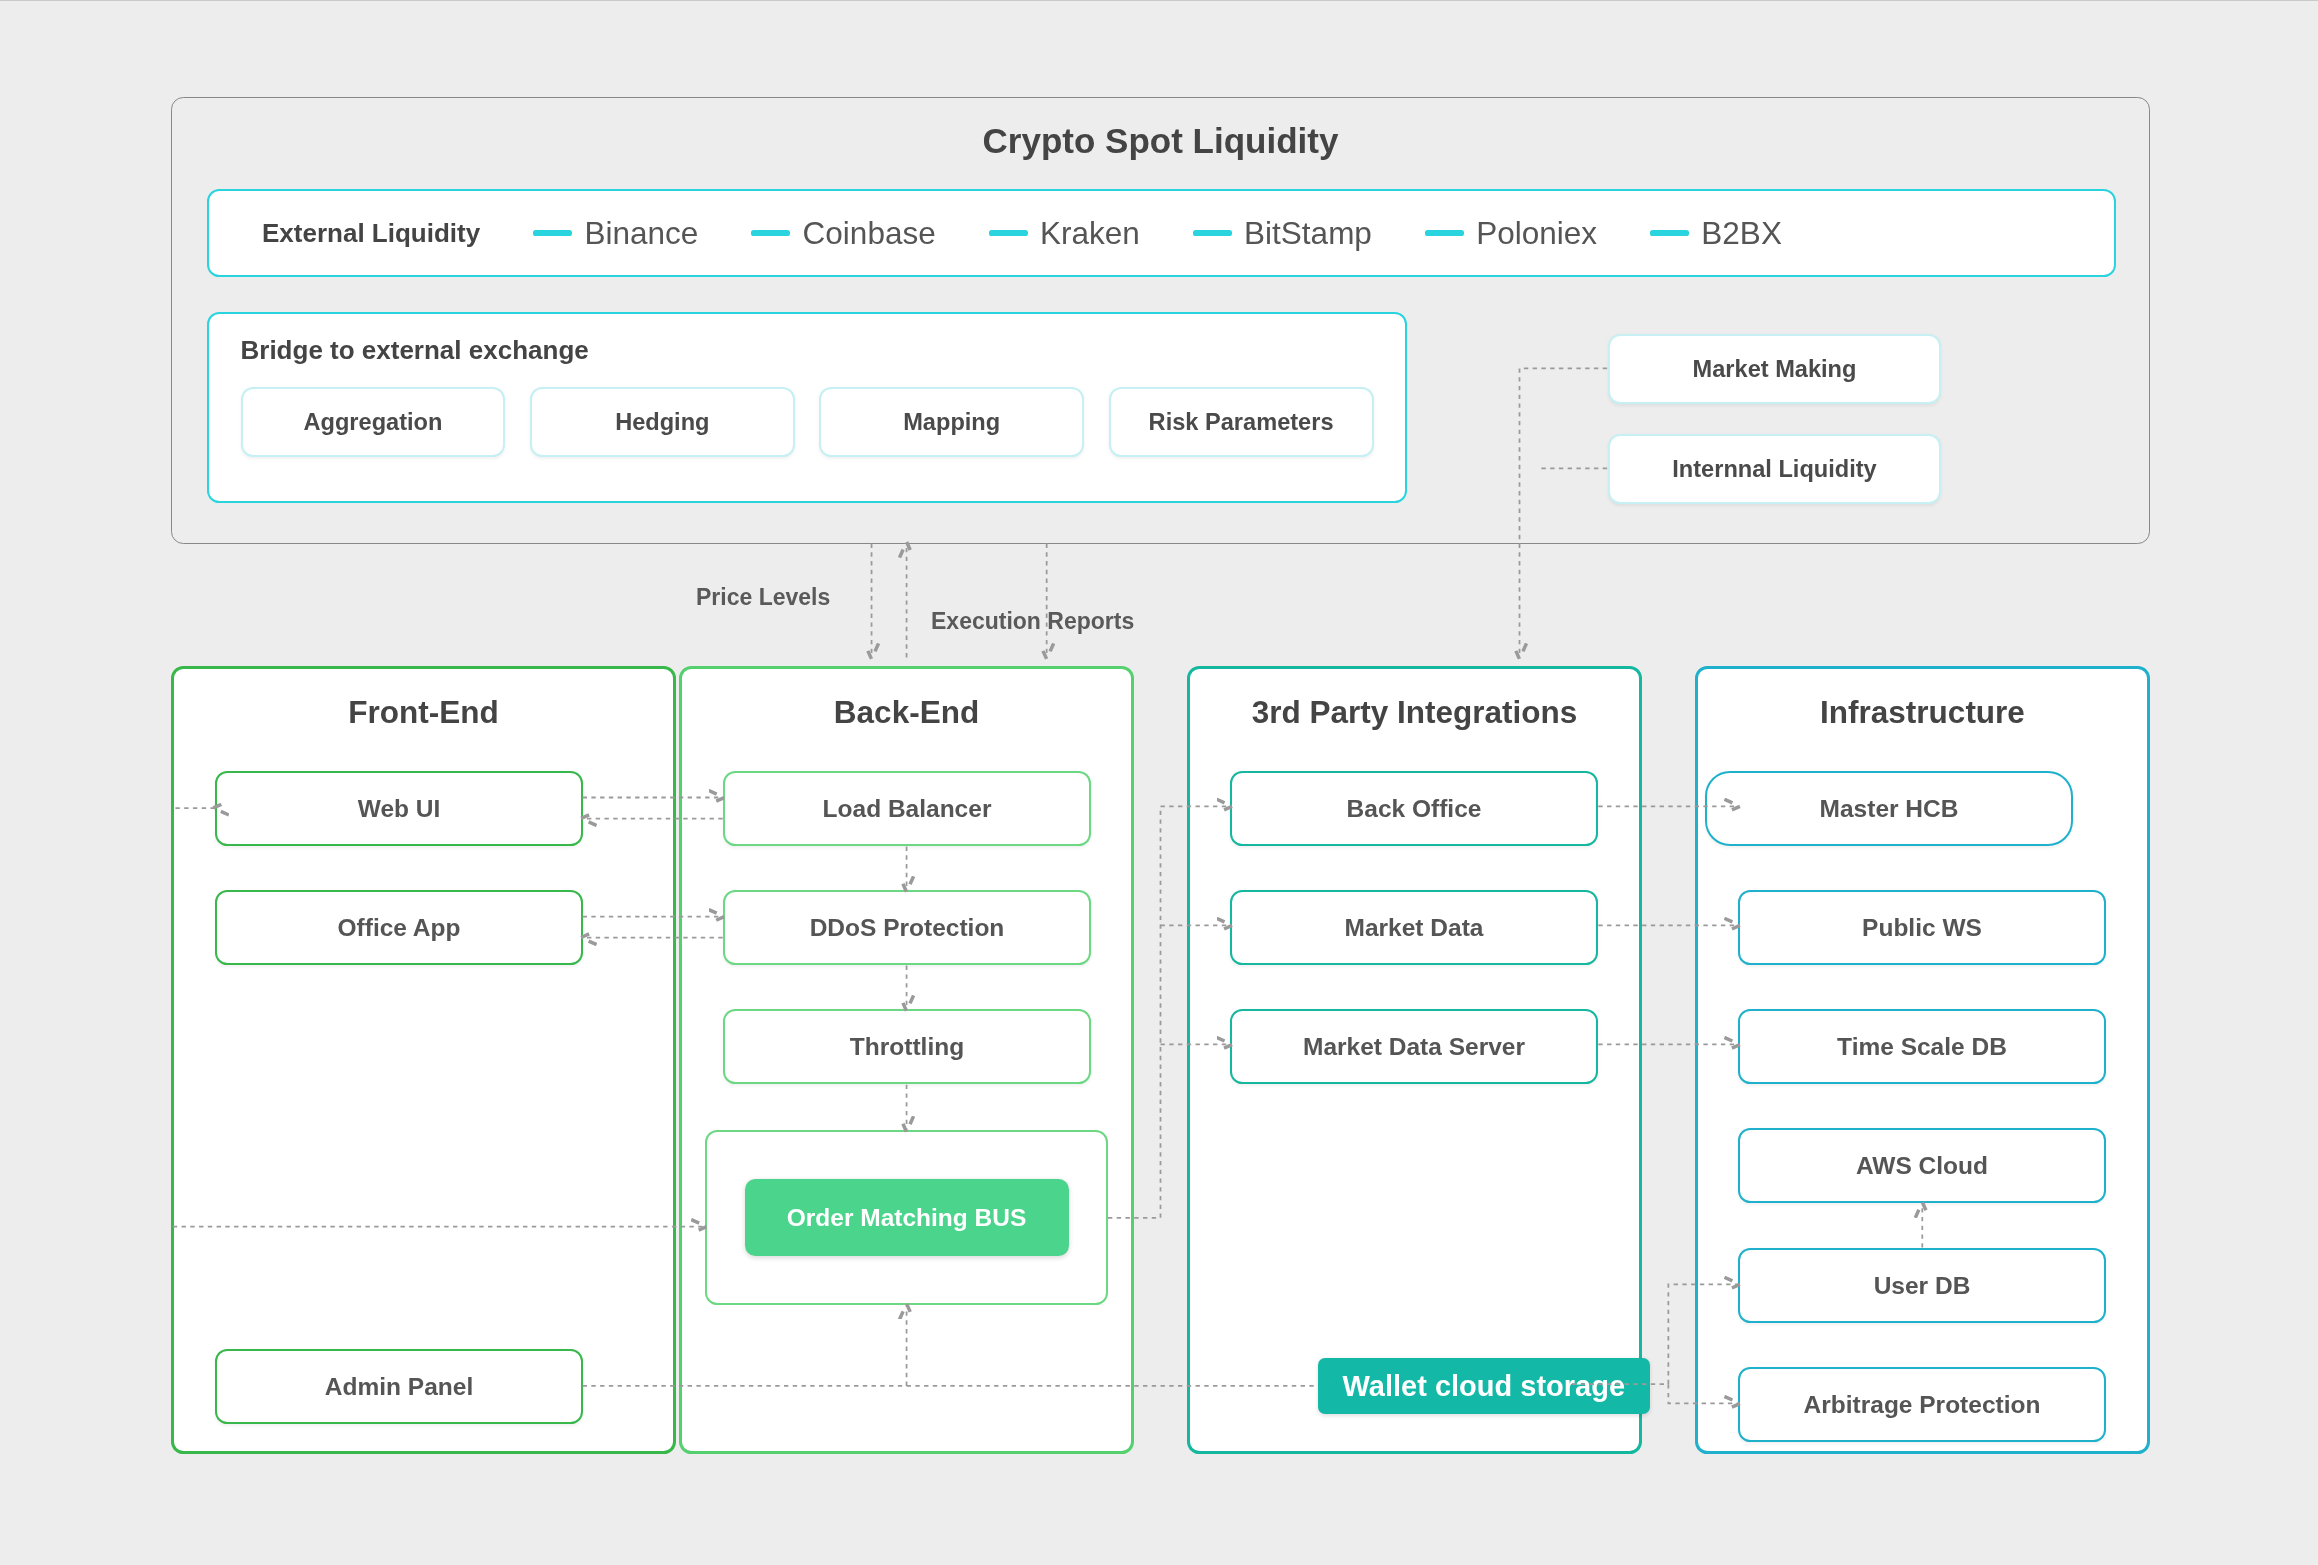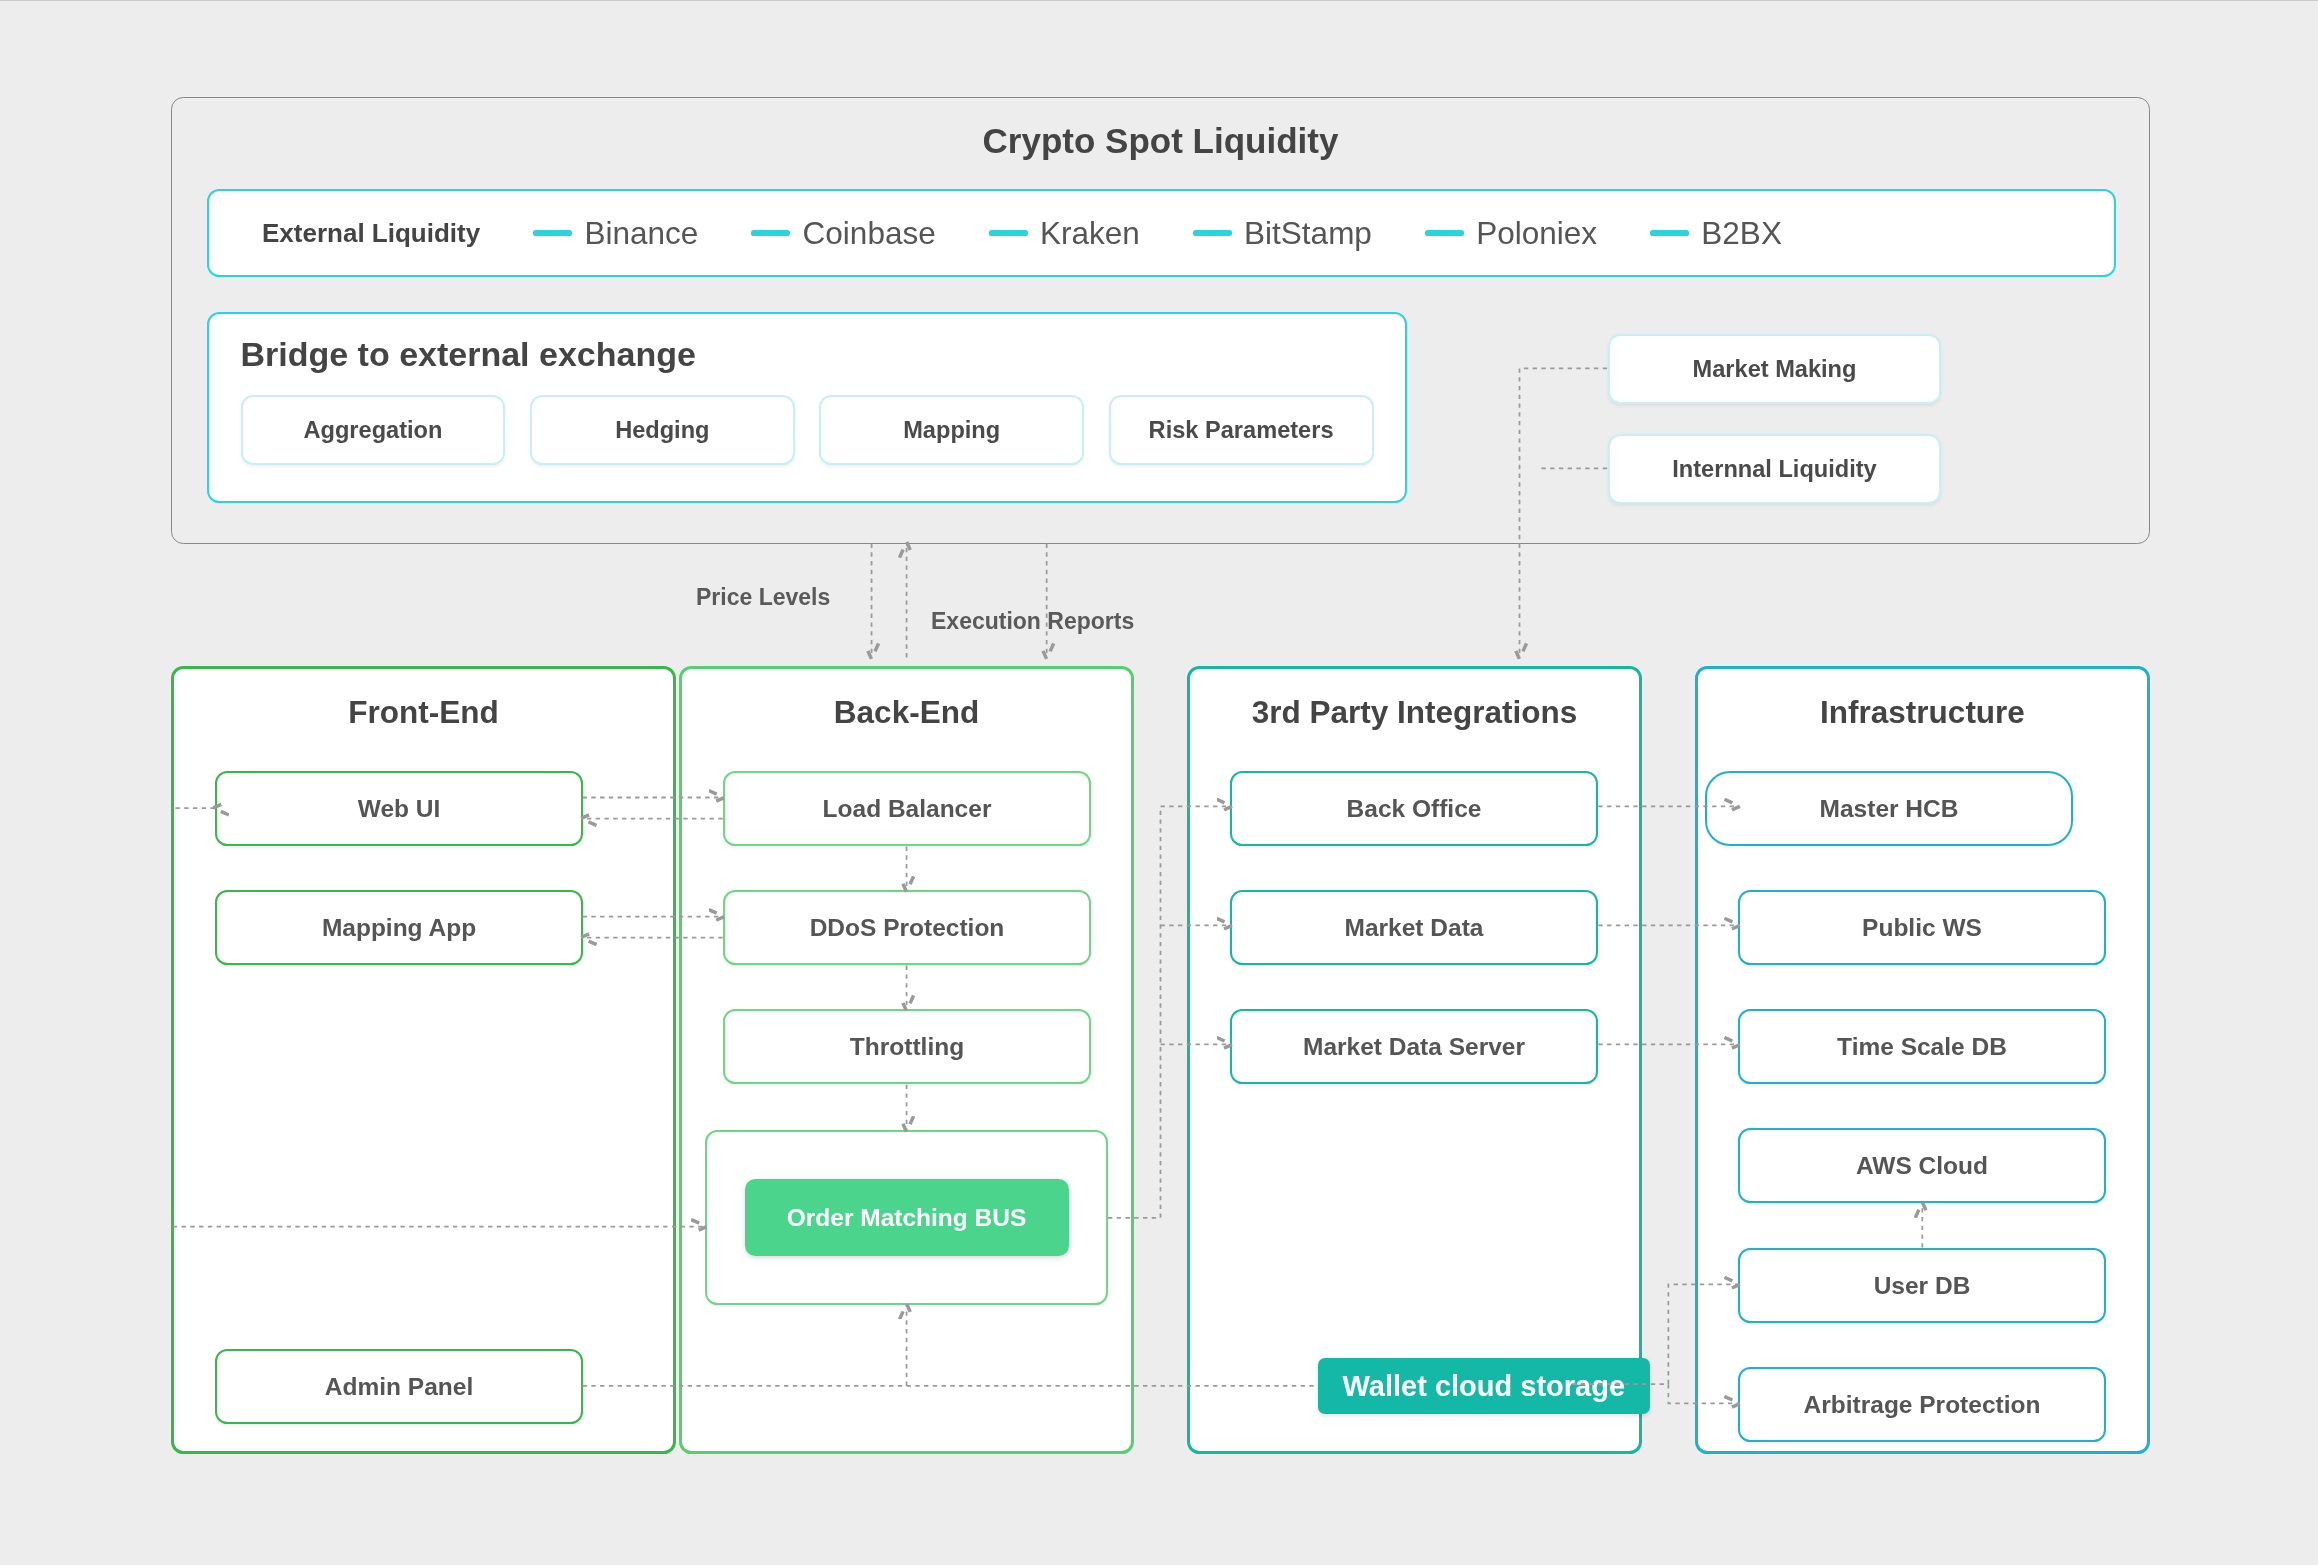--- a/index.html
+++ b/index.html
@@ -60,21 +60,21 @@
     padding: 0 53px;
   }
   .liq-label { font-weight: 700; font-size: 26px; color:#444; }
   .liq-item  { font-weight: 400; font-size: 31.5px; color:#555; display:flex; align-items:center; gap:12.3px;}
   .tick {
     width: 39px; height: 5.3px; background:#2ad4de; border-radius:2.6px;
   }
   .bridge {
     position:absolute; border:2.6px solid #2ad4de; border-radius:12.3px; background:#fff;
   }
-  .bridge-title { font-weight:700; font-size:34px; color:#444; padding:21px 31.5px 0 31.5px;}
+  .bridge-title { font-weight:700; font-size:26px; color:#444; padding:21px 31.5px 0 31.5px;}
   .bridge-items {
     display:flex; gap:24.5px; padding:21px 31.5px 24.5px 31.5px;
   }
   .bridge-items .box { position:relative; border:2.6px solid #c6f0f3; height:70px; flex:1; }
   .mm-box { border:2.6px solid #c6f0f3; height:70px; width:333px; }
   .col {
     position:absolute;
     border-radius:12.3px;
     background:#fff;
   }
@@ -177,21 +177,21 @@
     <div class="box mm-box" style="position:absolute; left:1436px; top:336px;">Internnal Liquidity</div>
   </div>
 
   <div class="connector-label" style="left:525px; top:487px;">Price Levels</div>
   <div class="connector-label" style="left:760px; top:487px;margin-top:24px;">Execution Reports</div>
 
   <div class="col col-green" style="left:0; top:569px; width:505px; height:788px;">
     <div class="panel-title">Front-End</div>
   </div>
   <div class="item it-green" style="left:44px; top:674px;">Web UI</div>
-  <div class="item it-green" style="left:44px; top:793px;">Mapping App</div>
+  <div class="item it-green" style="left:44px; top:793px;">Office App</div>
   <div class="item it-green" style="left:44px; top:1252px;">Admin Panel</div>
 
   <div class="col col-lime" style="left:508px; top:569px; width:455px; height:788px;">
     <div class="panel-title">Back-End</div>
   </div>
   <div class="item it-lime" style="left:552px; top:674px;">Load Balancer</div>
   <div class="item it-lime" style="left:552px; top:793px;">DDoS Protection</div>
   <div class="item it-lime" style="left:552px; top:912px;">Throttling</div>
   <div class="lime-inner" style="left:534px; top:1033px; width:403px; height:175px;">
     <div class="pill">Order Matching BUS</div>

